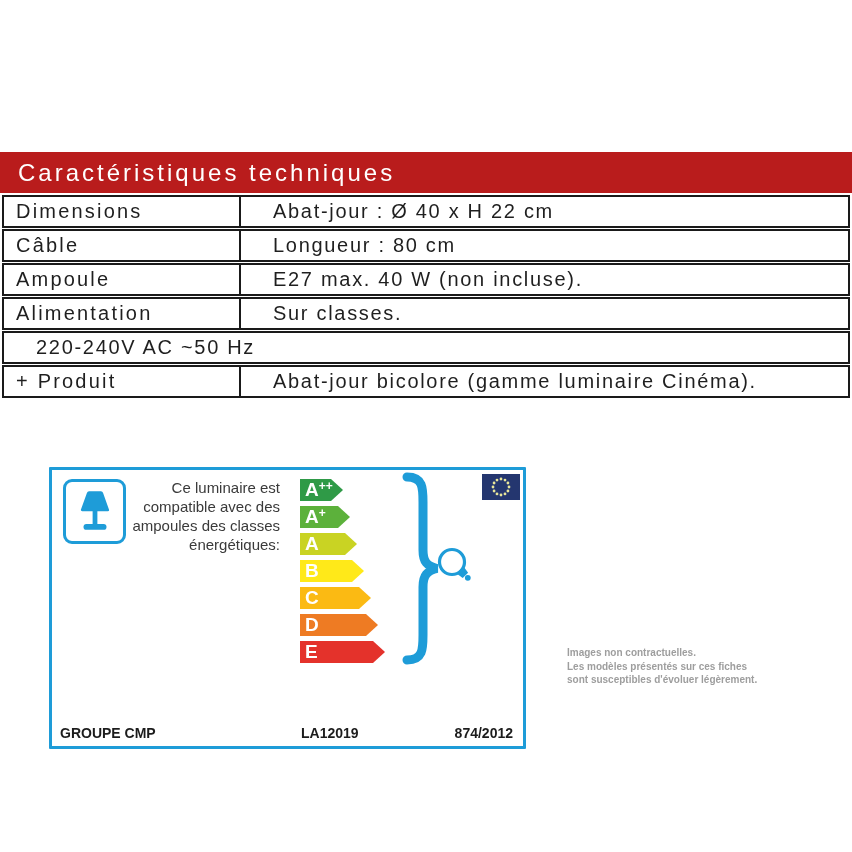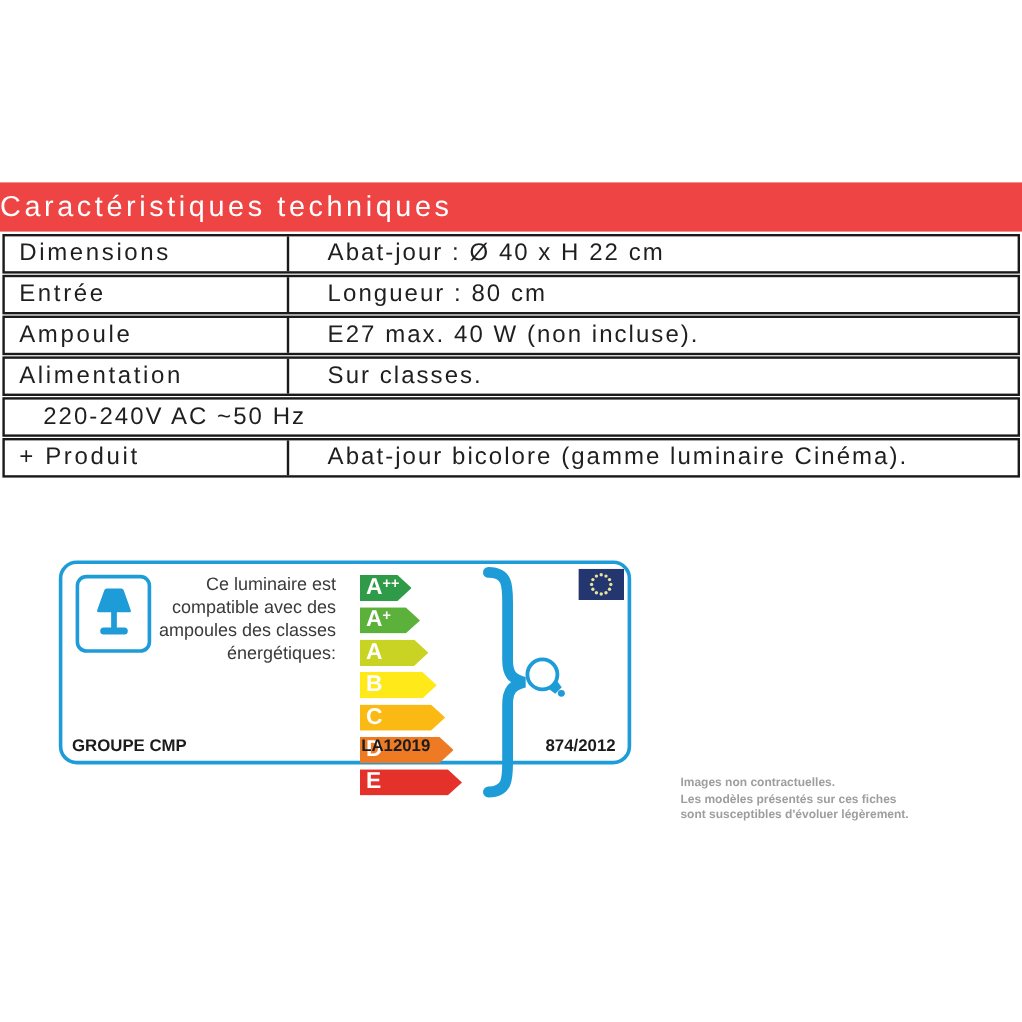--- a/index.html
+++ b/index.html
@@ -3,43 +3,43 @@
 <meta charset="utf-8">
 <style>
   html,body{margin:0;padding:0;background:#fff;}
   .canvas{
     position:relative;width:852px;height:852px;background:#ffffff;
     font-family:"Liberation Sans",sans-serif;overflow:hidden;
   }
   
   .title-bar{
     position:absolute;left:0;top:152px;width:852px;height:41px;
-    background:#ef4444;color:#ffffff;display:flex;align-items:center;
-    font-size:24px;letter-spacing:3px;font-weight:400;
+    background:#b91c1c;color:#ffffff;display:flex;align-items:center;
+    font-size:24px;letter-spacing:3px;font-weight:400;padding-left:18px;
     box-sizing:border-box;
   }
   .spec-table{position:absolute;left:2px;top:195px;width:848px;}
   .spec-row{
     display:flex;height:33px;margin-bottom:1px;border:2px solid #1a1a1a;
     box-sizing:border-box;background:#ffffff;
   }
   .spec-label{
     width:237px;flex:0 0 237px;border-right:2px solid #1a1a1a;
     display:flex;align-items:center;padding-left:12px;box-sizing:border-box;
     font-size:20px;letter-spacing:2.2px;color:#1f1f1f;
   }
   .spec-value{
     flex:1;display:flex;align-items:center;padding-left:32px;
     font-size:20px;letter-spacing:1.7px;color:#1f1f1f;box-sizing:border-box;
     white-space:nowrap;
   }
   
   .energy-label{
-    position:absolute;left:49px;top:467px;width:477px;height:170px;
-    border:3px solid #1e9cd8;border-radius:15px;background:#ffffff;
+    position:absolute;left:49px;top:467px;width:477px;height:282px;
+    border:3px solid #1e9cd8;border-radius:1px;background:#ffffff;
     box-sizing:border-box;
   }
   .lamp-box{
     position:absolute;left:11px;top:9px;width:63px;height:65px;
     border:3px solid #1e9cd8;border-radius:9px;box-sizing:border-box;
     display:flex;align-items:center;justify-content:center;background:#fff;
   }
   .intro-text{
     position:absolute;left:68px;top:8px;width:160px;text-align:right;
     font-size:15px;line-height:19px;color:#3a3a3a;
@@ -82,21 +82,21 @@
   <div class="title-bar">
     <span>Caractéristiques techniques</span>
   </div>
 
   <div class="spec-table">
     <div class="spec-row">
       <div class="spec-label">Dimensions</div>
       <div class="spec-value">Abat-jour : Ø 40 x H 22 cm</div>
     </div>
     <div class="spec-row">
-      <div class="spec-label">Entrée</div>
+      <div class="spec-label">Câble</div>
       <div class="spec-value">Longueur : 80 cm</div>
     </div>
     <div class="spec-row">
       <div class="spec-label">Ampoule</div>
       <div class="spec-value">E27 max. 40 W (non incluse).</div>
     </div>
     <div class="spec-row">
       <div class="spec-label">Alimentation</div>
       <div class="spec-value">Sur classes.</div>
     </div>

